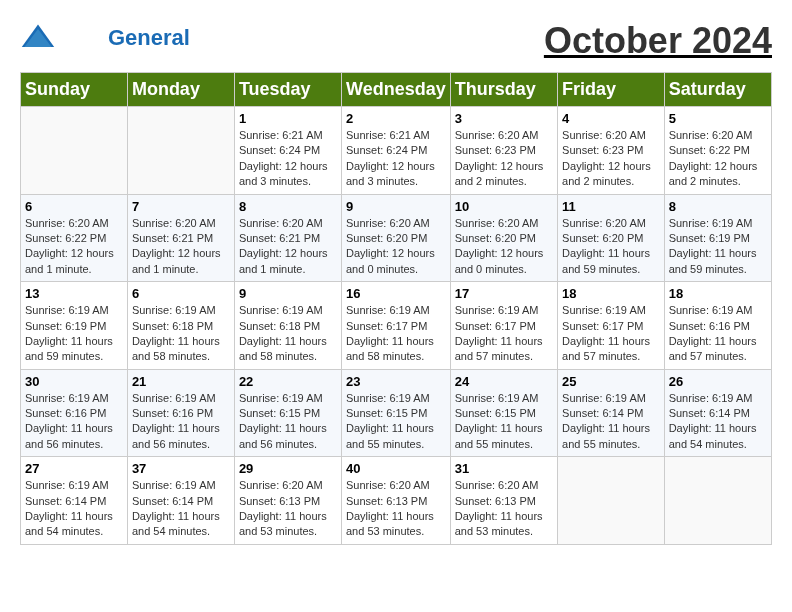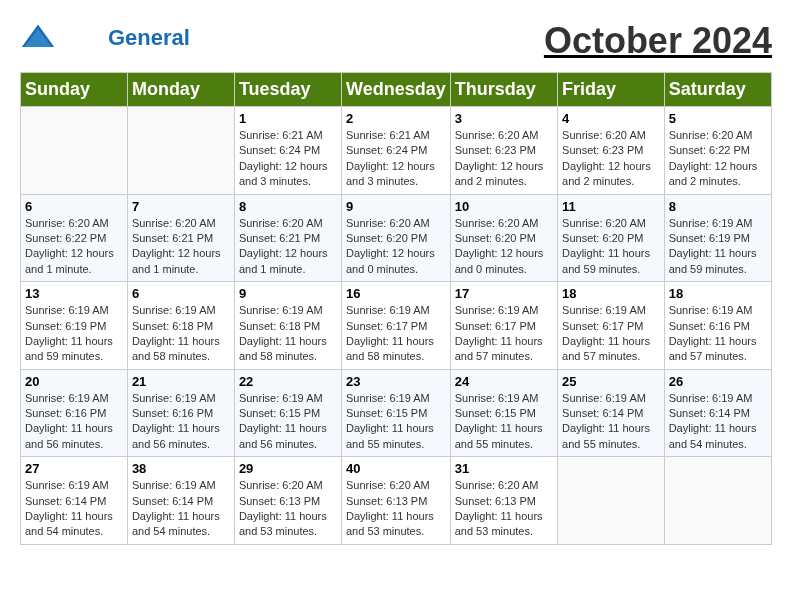--- a/index.html
+++ b/index.html
@@ -236,21 +236,21 @@
         </td>
         <td>
           <span class="day-number">18</span>
           <div class="day-info" style="white-space: pre-line;">Sunrise: 6:19 AM
 Sunset: 6:16 PM
 Daylight: 11 hours and 57 minutes.</div>
         </td>
       </tr>
       <tr>
         <td>
-          <span class="day-number">20</span>
+          <span class="day-number">30</span>
           <div class="day-info" style="white-space: pre-line;">Sunrise: 6:19 AM
 Sunset: 6:16 PM
 Daylight: 11 hours and 56 minutes.</div>
         </td>
         <td>
           <span class="day-number">21</span>
           <div class="day-info" style="white-space: pre-line;">Sunrise: 6:19 AM
 Sunset: 6:16 PM
 Daylight: 11 hours and 56 minutes.</div>
         </td>
@@ -286,21 +286,21 @@
         </td>
       </tr>
       <tr>
         <td>
           <span class="day-number">27</span>
           <div class="day-info" style="white-space: pre-line;">Sunrise: 6:19 AM
 Sunset: 6:14 PM
 Daylight: 11 hours and 54 minutes.</div>
         </td>
         <td>
-          <span class="day-number">38</span>
+          <span class="day-number">37</span>
           <div class="day-info" style="white-space: pre-line;">Sunrise: 6:19 AM
 Sunset: 6:14 PM
 Daylight: 11 hours and 54 minutes.</div>
         </td>
         <td>
           <span class="day-number">29</span>
           <div class="day-info" style="white-space: pre-line;">Sunrise: 6:20 AM
 Sunset: 6:13 PM
 Daylight: 11 hours and 53 minutes.</div>
         </td>

